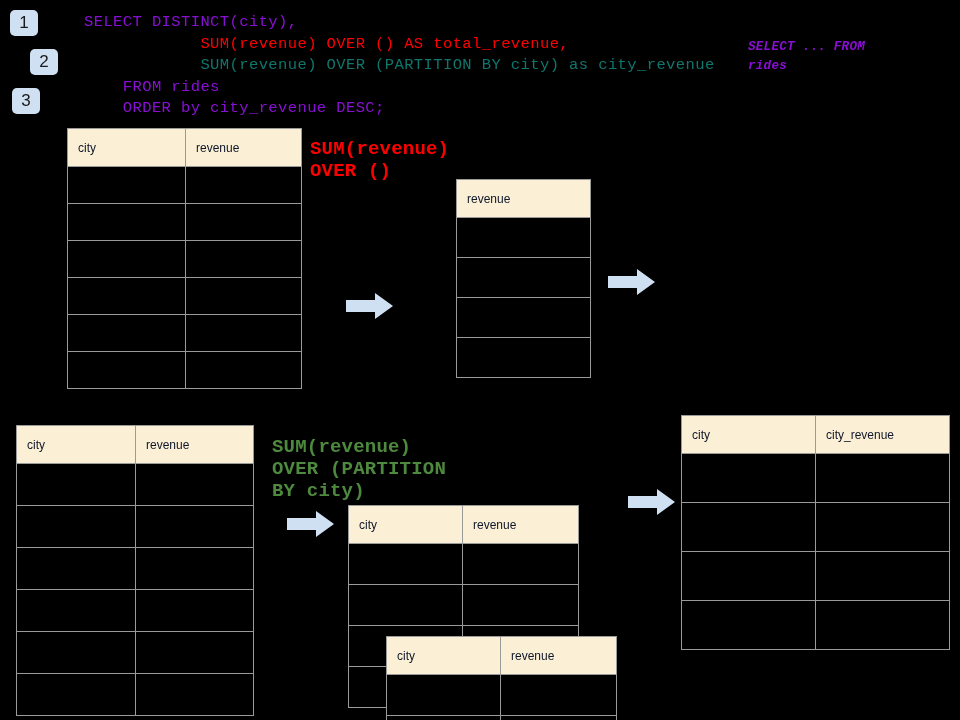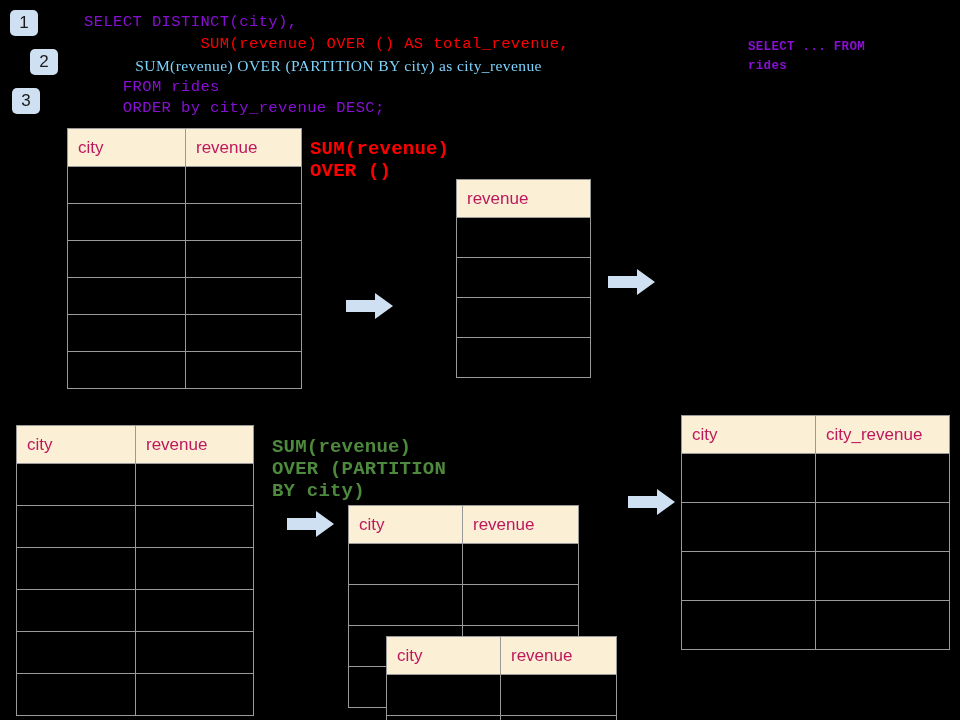--- a/index.html
+++ b/index.html
@@ -35,31 +35,32 @@
     position: absolute;
     font-family: "Liberation Mono", monospace;
     font-size: 15.5px;
     line-height: 21.5px;
     white-space: pre;
     letter-spacing: 0.4px;
   }
   .code-line { white-space: pre; }
   .c-violet { color: #8A0FD6; }
   .c-red    { color: #FF0000; }
-  .c-green  { color: #7dd3fc; font-family: Liberation Serif, serif; }
+  .c-green  { color: #0f766e; }
 
   .side-note {
     position: absolute;
     font-family: "Liberation Mono", monospace;
     font-size: 12.5px;
     line-height: 19px;
     white-space: pre;
     color: #8A0FD6;
     font-weight: bold;
     letter-spacing: 0.3px;
+    font-style: italic;
   }
 
   
   .annot {
     position: absolute;
     font-family: "Liberation Mono", monospace;
     font-size: 19px;
     line-height: 22px;
     white-space: pre;
     font-weight: bold;
@@ -75,23 +76,23 @@
     table-layout: fixed;
     background: #000000;
   }
   .tbl td {
     border: 1px solid #9a9a9a;
     padding: 0;
     background: #000000;
   }
   .tbl td.hd {
     background: #FBEFD5;
-    color: #be185d;
+    color: #0f172a;
     font-family: "Liberation Sans", sans-serif;
-    font-size: 17px;
+    font-size: 12px;
     padding: 8px 10px;
     vertical-align: middle;
   }
 
   
   .arrow {
     position: absolute;
     width: 48px;
     height: 30px;
   }

